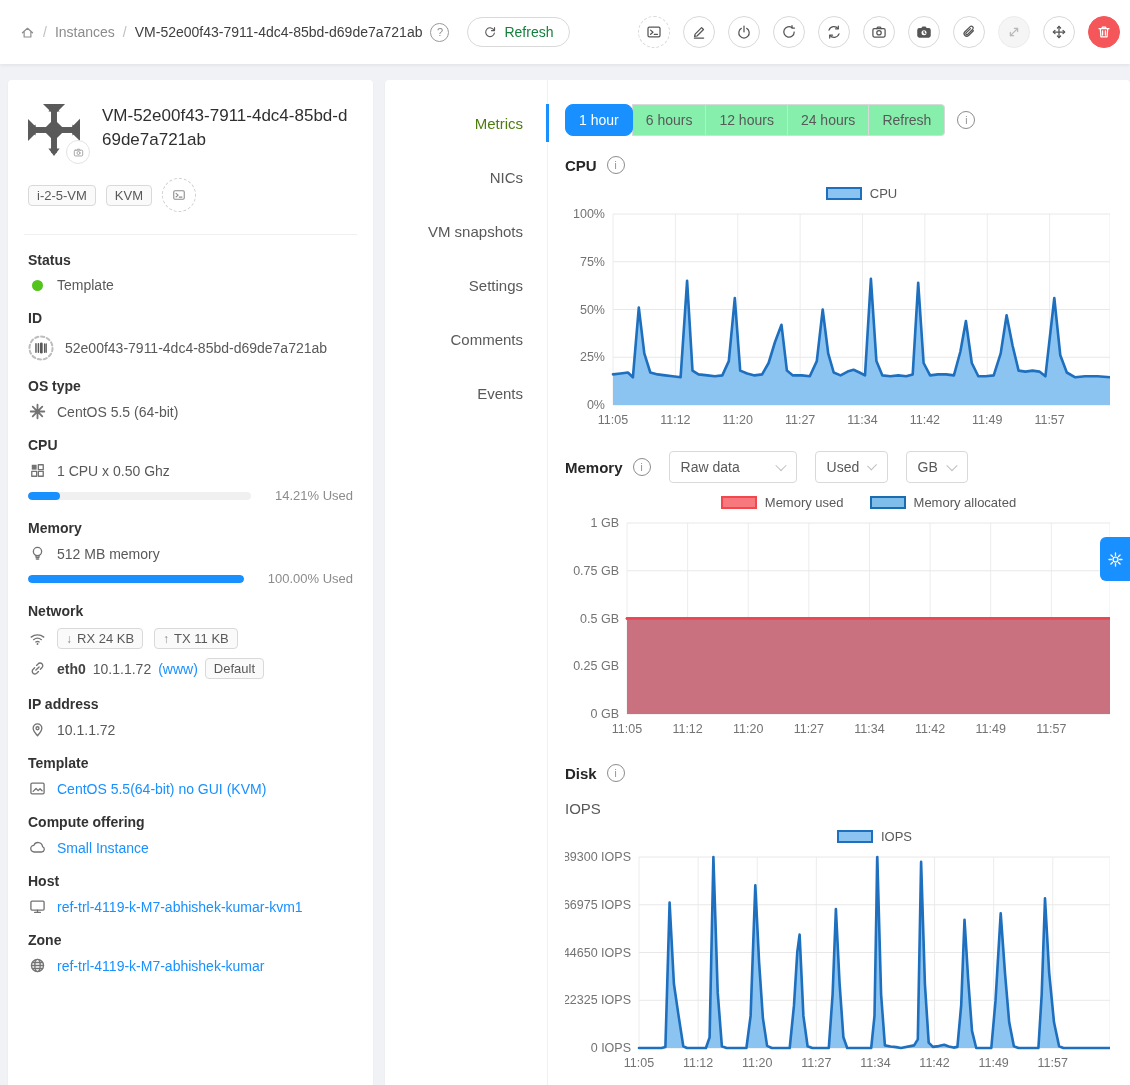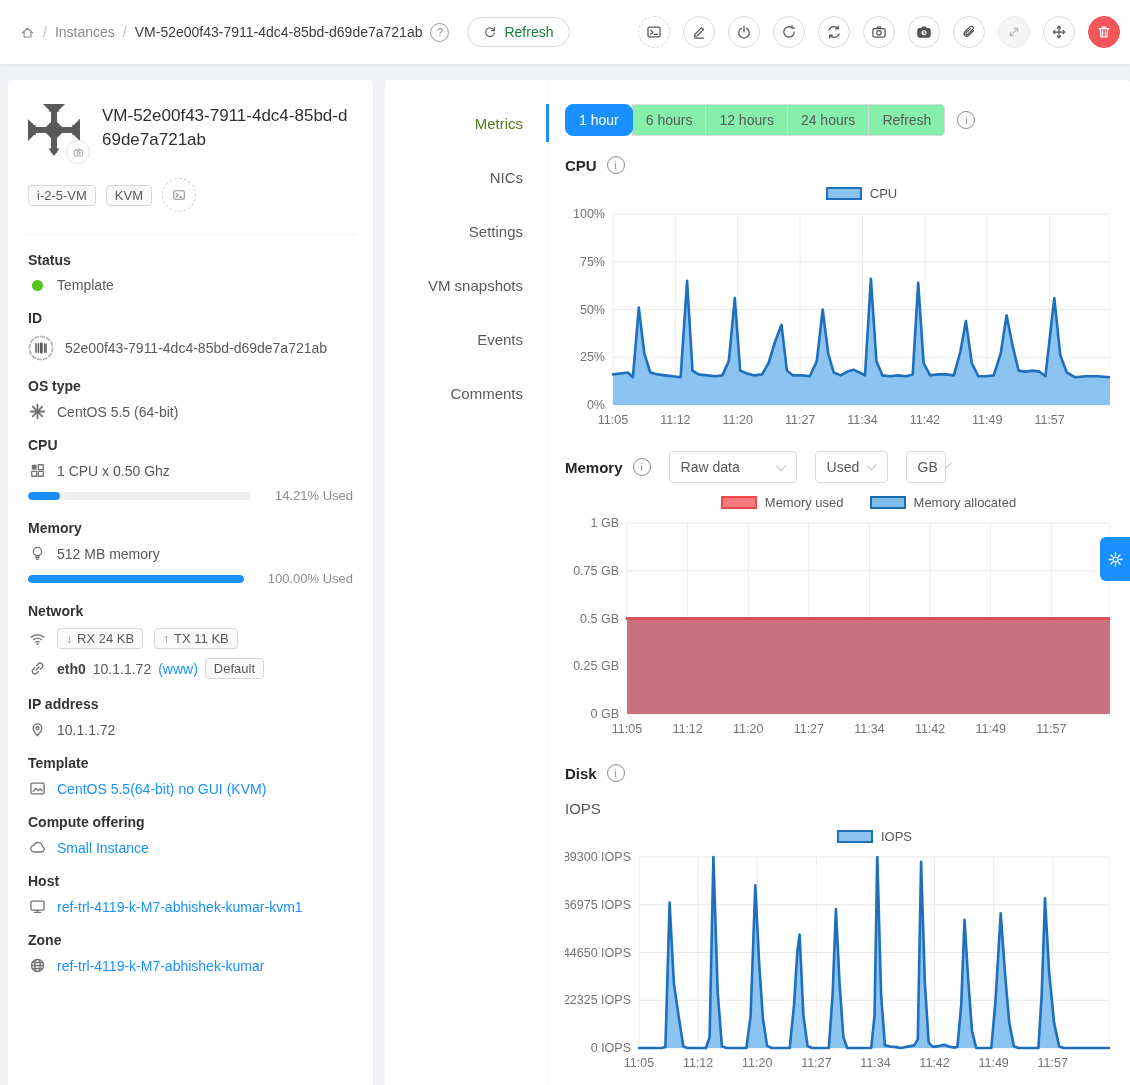--- a/index.html
+++ b/index.html
@@ -383,24 +383,24 @@
         </span>
         <a class="link">ref-trl-4119-k-M7-abhishek-kumar</a>
       </div>
     </div>
   </div>
 
 <div class="main-card">
   <div class="nav" id="nav">
       <div class="nav-item active">Metrics</div>
       <div class="nav-item">NICs</div>
+      <div class="nav-item">VM snapshots</div>
       <div class="nav-item">Settings</div>
-      <div class="nav-item">VM snapshots</div>
+      <div class="nav-item">Comments</div>
       <div class="nav-item">Events</div>
-      <div class="nav-item">Comments</div>
     </div>
   <div class="content" id="content">
       <div class="time-row">
         <button class="tr-btn active">1 hour</button>
         <button class="tr-btn">6 hours</button>
         <button class="tr-btn">12 hours</button>
         <button class="tr-btn">24 hours</button>
         <button class="tr-btn last">Refresh</button>
         <span class="info-circle">i</span>
       </div>
@@ -449,21 +449,21 @@
         <span class="sec-title">Memory</span>
         <span class="info-circle">i</span>
         <div class="select-box" style="width: 128px;">
           <span>Raw data</span>
           <span class="chev"></span>
         </div>
         <div class="select-box" style="width: 73px;">
           <span>Used</span>
           <span class="chev"></span>
         </div>
-        <div class="select-box" style="width: 40px; align-items: center;">
+        <div class="select-box" style="width: 62px; align-items: center;">
           <span>GB</span>
           <span class="chev"></span>
         </div>
       </div>
       <div class="legend-row" style="margin-left: 62px;">
         <span class="legend-item">
           <span class="legend-swatch" style="background: rgb(248, 121, 125); border: 2px solid rgb(242, 71, 77);"></span>
           <span>Memory used</span>
         </span>
         <span class="legend-item">

